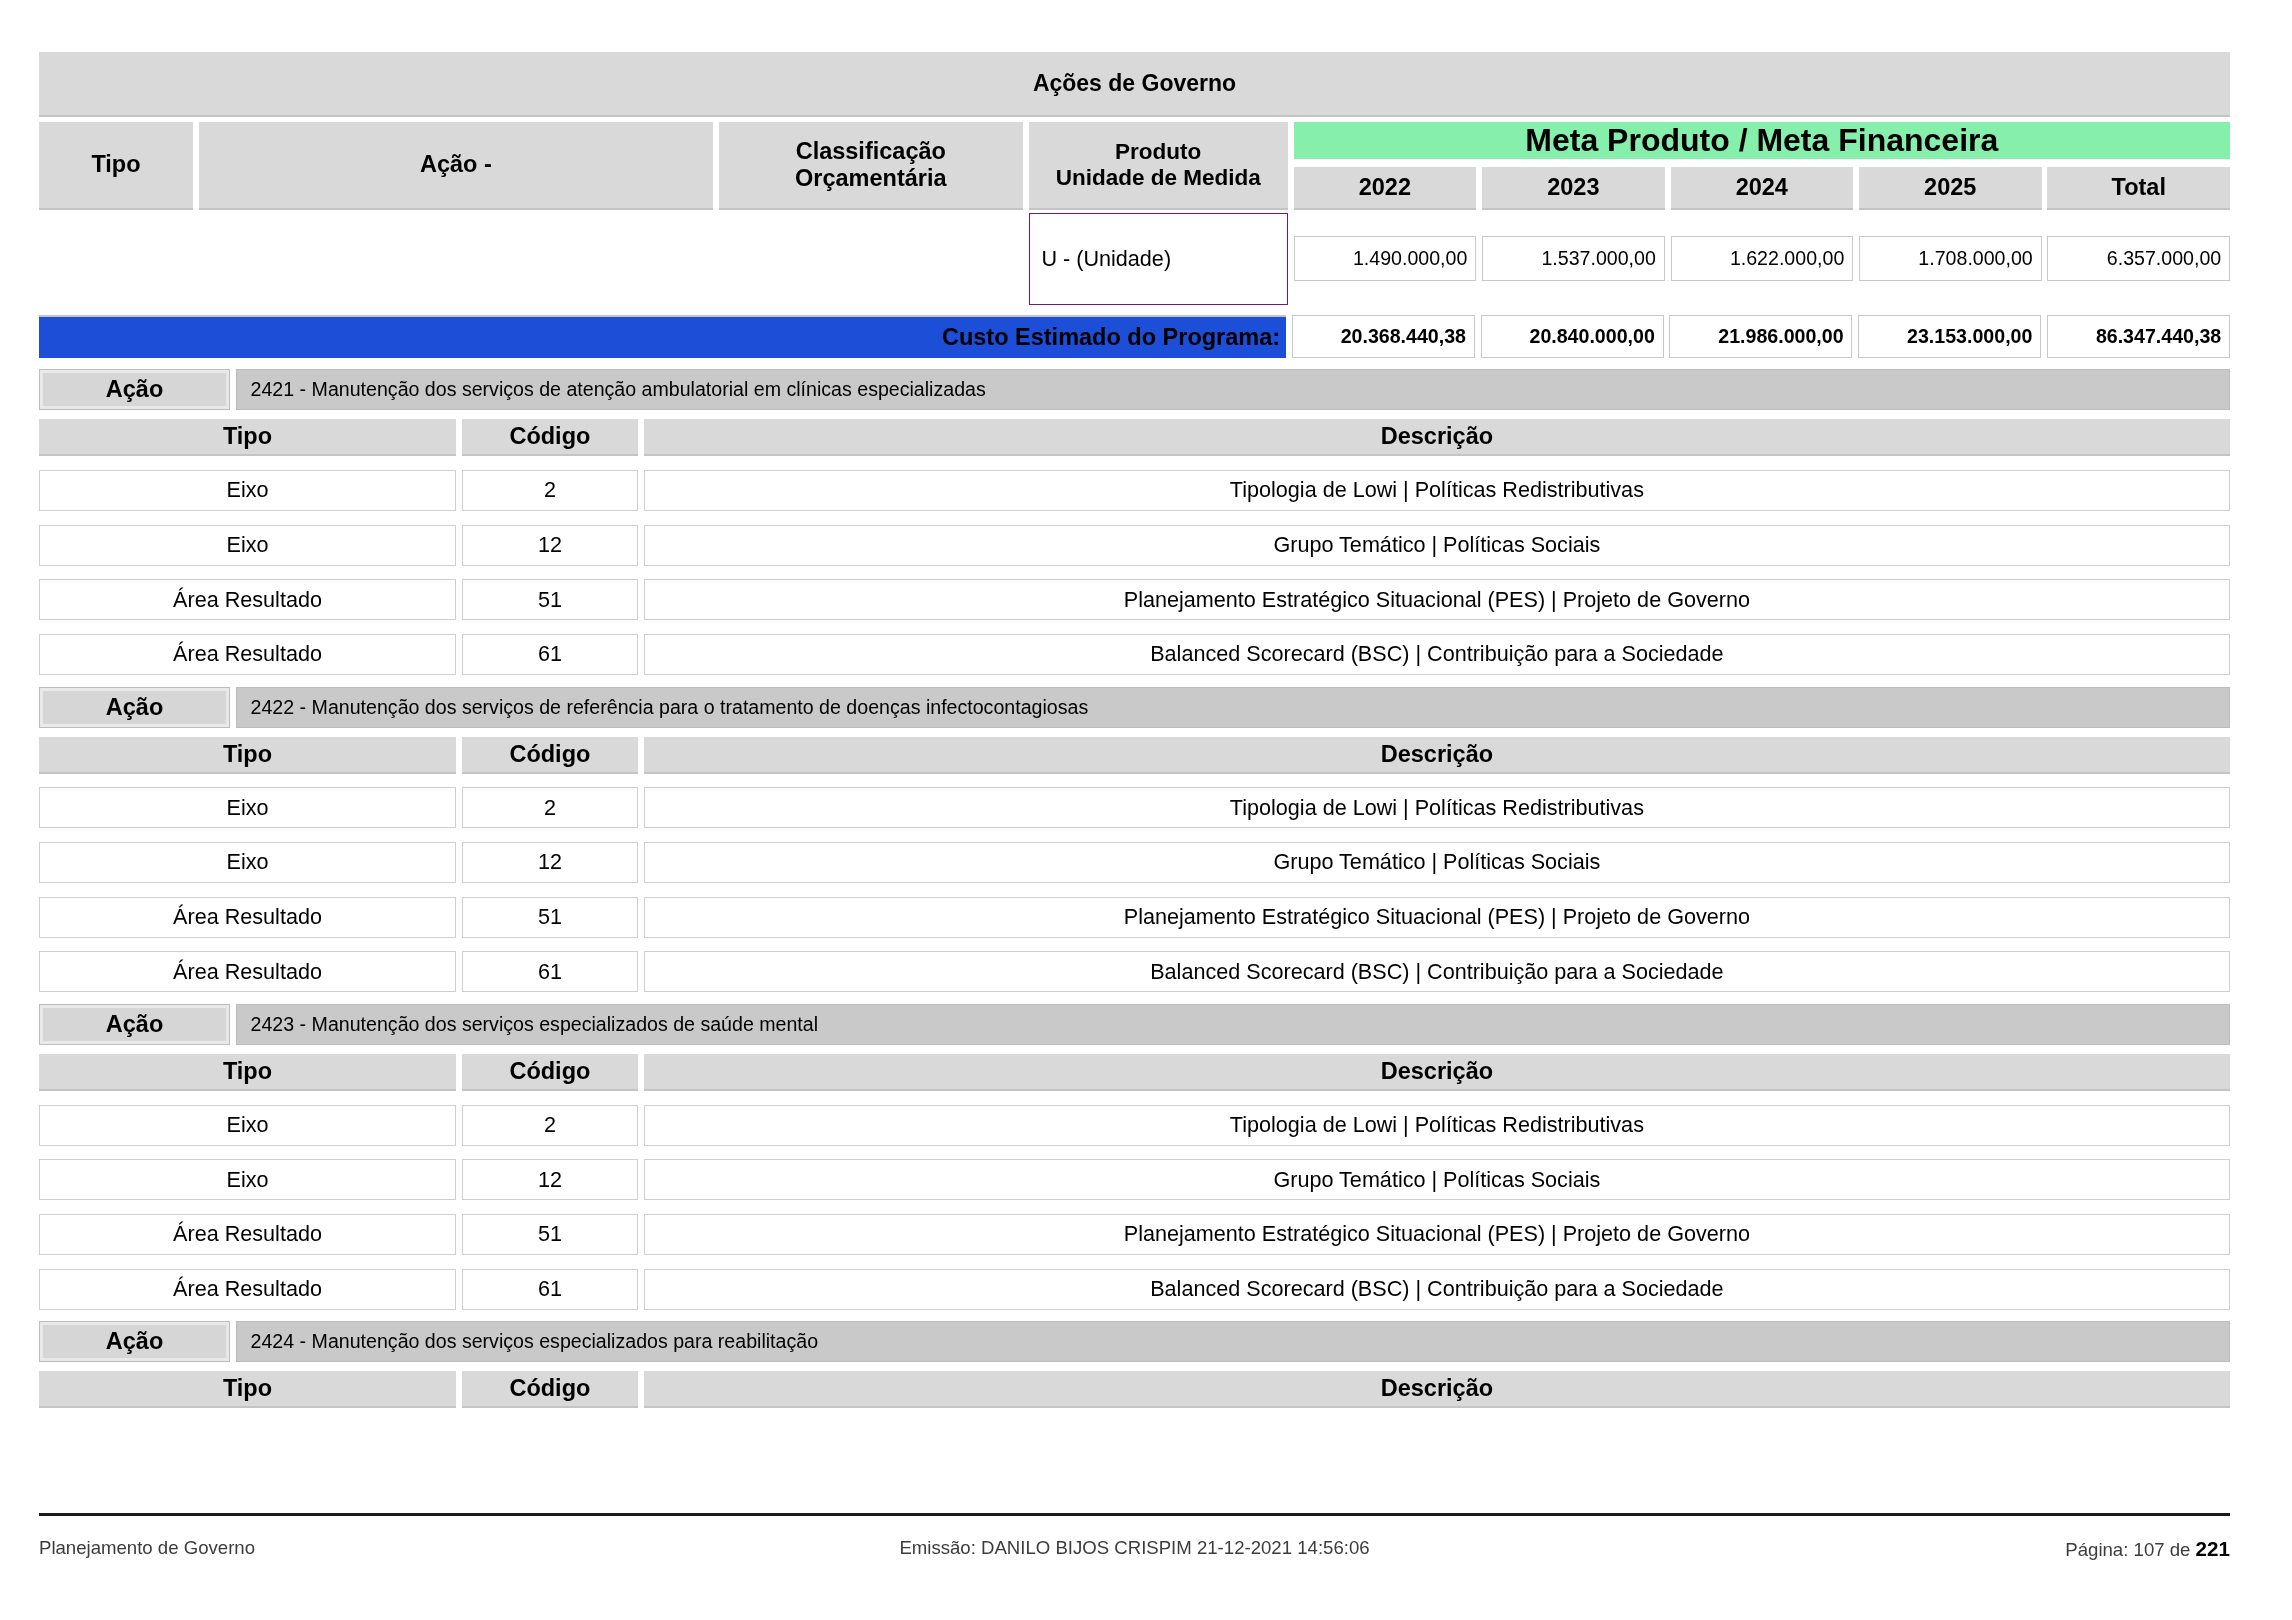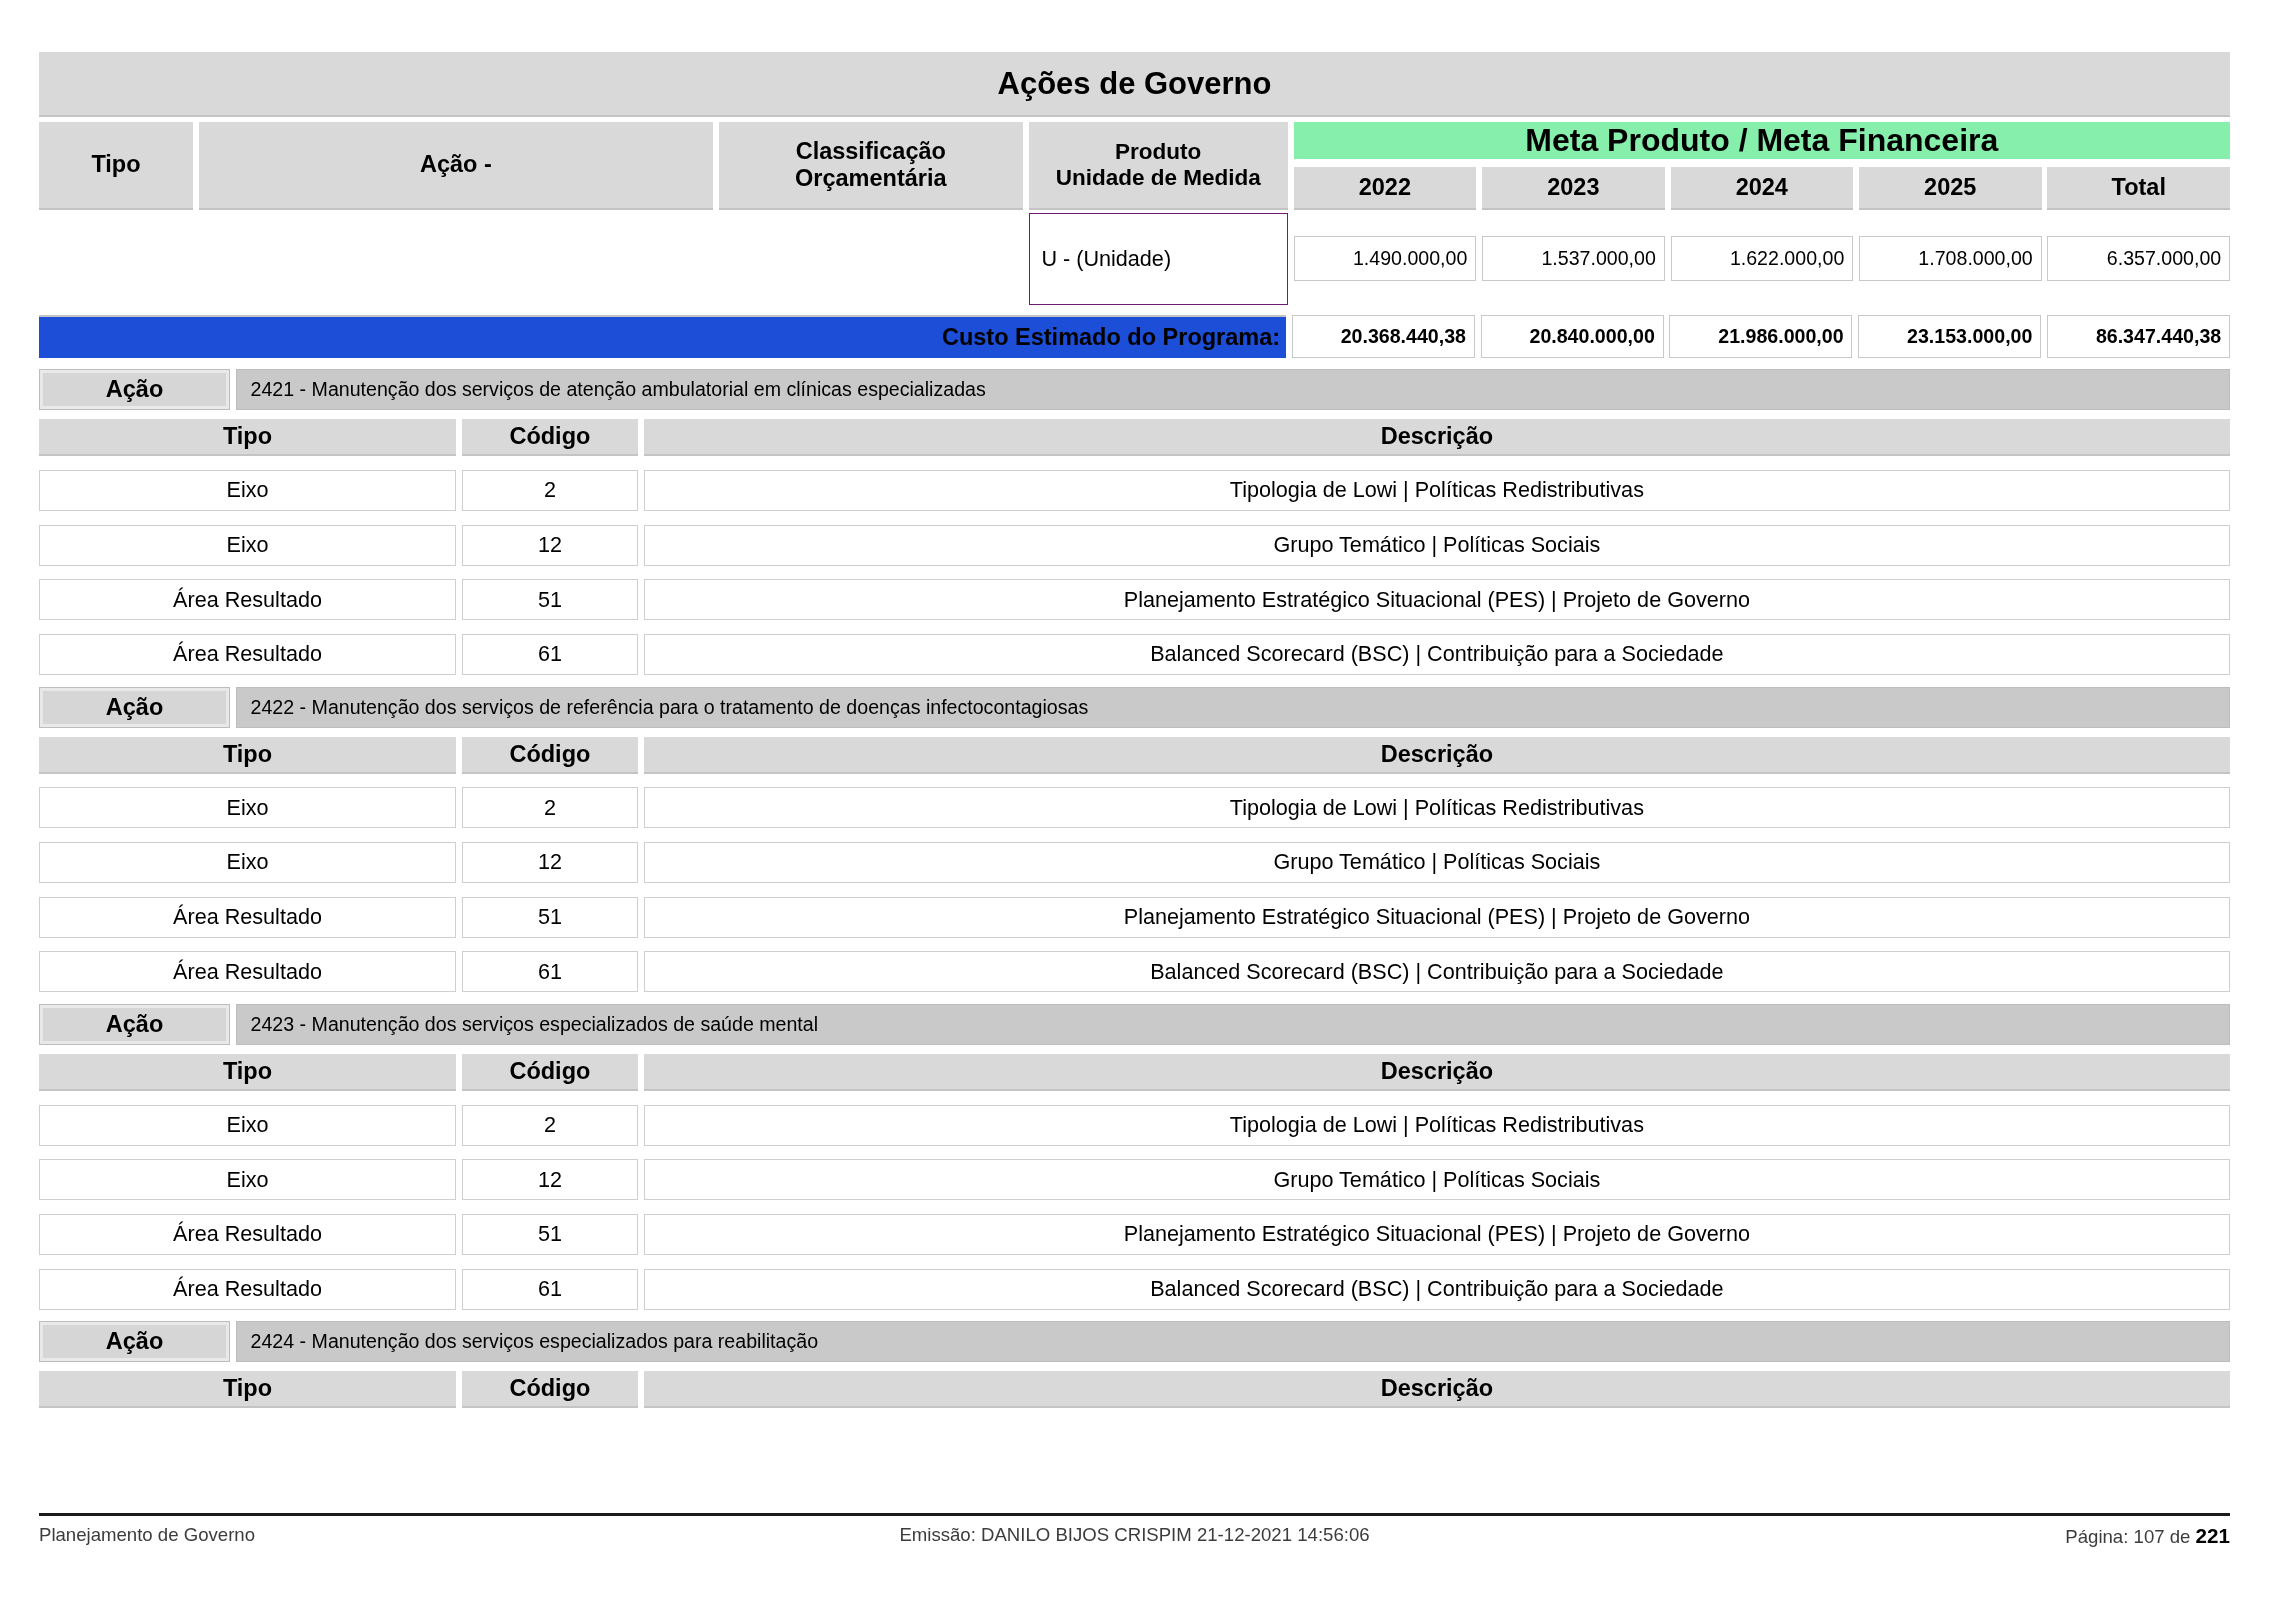--- a/index.html
+++ b/index.html
@@ -5,21 +5,21 @@
   * { box-sizing: border-box; }
   html, body { margin: 0; padding: 0; background: #ffffff; }
   body { font-family: "Liberation Sans", "DejaVu Sans", sans-serif; color: #000; }
   .page { position: relative; width: 2293px; height: 1620px; background: #fff; overflow: hidden; }
   .content { position: absolute; left: 39px; top: 52px; width: 2191px; }
 
   
   .title-bar {
     height: 65px; background: #d9d9d9;
     display: flex; align-items: center; justify-content: center;
-    font-size: 31px; font-weight: bold;
+    font-size: 23px; font-weight: bold;
     border-bottom: 2px solid #c4c4c4;
   }
   .hdr-row { display: flex; gap: 5.9px; margin-top: 4.9px; height: 88px; }
   .hc {
     background: #d9d9d9; display: flex; align-items: center; justify-content: center;
     font-weight: bold; font-size: 23.5px; text-align: center; white-space: pre-line;
     border-bottom: 2px solid #c4c4c4;
   }
   .w-tipo  { width: 154px; }
   .w-acao  { width: 514px; }
@@ -85,21 +85,21 @@
   .cell {
     background: #fff; border: 1px solid #cfcfcf;
     display: flex; align-items: center; justify-content: center;
     font-size: 21.6px; text-align: center;
   }
 
   
   .footer { position: absolute; left: 39px; top: 1513px; width: 2191px; }
   .footer-line { height: 2.9px; background: #1a1a1a; }
   .footer-texts {
-    display: flex; align-items: flex-start; margin-top: 8px;
+    display: flex; align-items: flex-start; margin-top: 21px;
     font-size: 18.6px; color: #3c3c3c;
   }
   .footer-left { width: 33%; text-align: left; }
   .footer-center { width: 34%; text-align: center; }
   .footer-right { width: 33%; text-align: right; }
   .footer-right b { color: #000; font-size: 20.6px; }
 </style>
 </head>
 <body>
 

